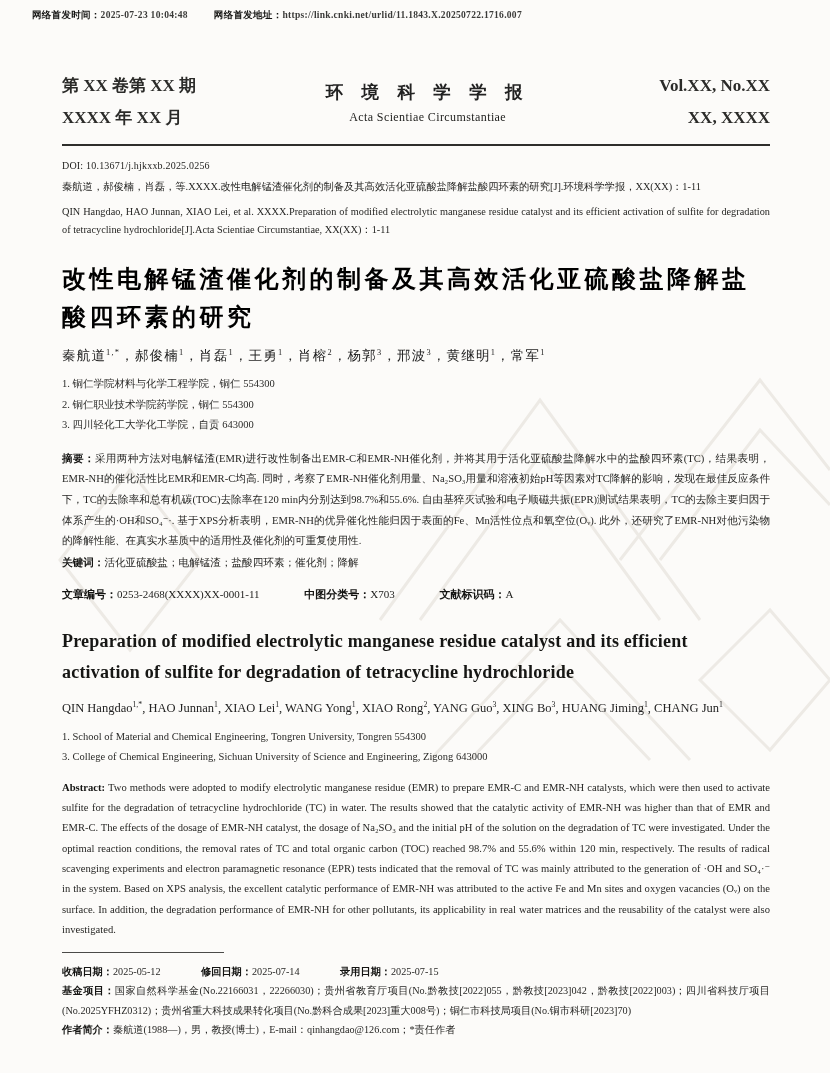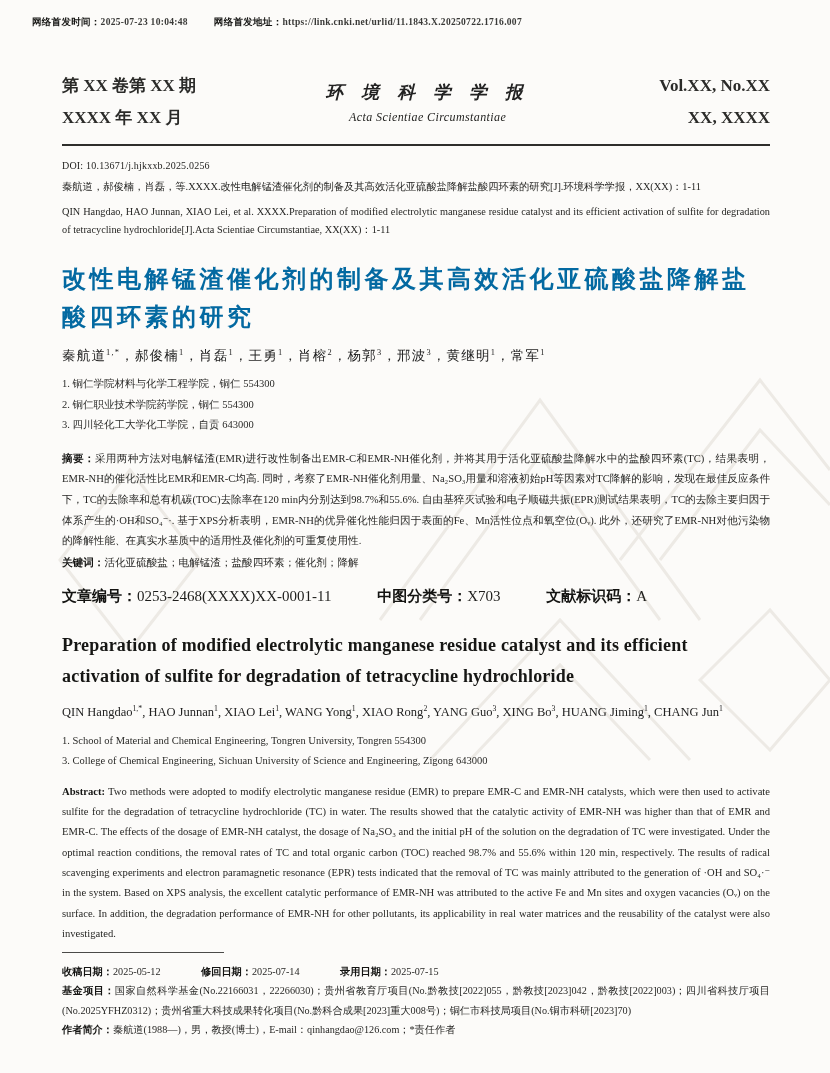--- a/index.html
+++ b/index.html
@@ -7,52 +7,52 @@
     position:relative;
     width:830px;height:1073px;
     margin:0 auto;
     background:#fcfbf9;
     color:#1d1d1b;
     font-family:"Liberation Serif","DejaVu Serif",serif;
     overflow:hidden;
   }
   .wm{position:absolute;z-index:0;pointer-events:none;}
   .meta-bar{
-    position:absolute;top:16px;left:32px;right:20px;
+    position:absolute;top:9px;left:32px;right:20px;
     font-size:9.5px;letter-spacing:.3px;color:#3a3a38;
     font-weight:bold;white-space:nowrap;z-index:2;
   }
   .meta-bar .val{font-weight:bold;}
   .meta-bar .gap{display:inline-block;width:26px;}
   .content{position:relative;z-index:1;padding:0 60px 0 62px;}
   .journal-header{
     display:flex;justify-content:space-between;align-items:center;
     margin-top:70px;
   }
   .jh-left,.jh-right{font-size:17px;line-height:1.9;color:#2b2b29;font-weight:bold;}
   .jh-right{text-align:right;}
-  .jh-center{text-align:center;font-style:italic;}
+  .jh-center{text-align:center;}
   .jh-cn{font-size:17.5px;font-weight:bold;letter-spacing:7px;color:#222;}
   .jh-en{font-size:12px;margin-top:6px;letter-spacing:.4px;}
   .header-rule{border-top:2.2px solid #2e2e2c;margin-top:9px;}
   .doi{font-size:10px;font-weight:normal;margin-top:14px;letter-spacing:.2px;}
   .cite{font-size:10.3px;line-height:1.78;margin:7px 0 0 0;text-align:justify;color:#262624;}
   .cn-title{
     font-size:24px;font-weight:bold;letter-spacing:3.5px;
-    line-height:1.6;margin:20px 0 0 0;max-width:692px;color:#0369a1;
+    line-height:1.6;margin:20px 0 0 0;max-width:692px;color:#000000;
   }
   .authors-cn{font-size:13.5px;margin-top:11px;letter-spacing:1.2px;color:#222;}
   .authors-en{font-size:12.5px;margin-top:9px;line-height:1.85;color:#222;}
   sup{font-size:.62em;vertical-align:super;line-height:0;}
   .affils{font-size:10.5px;line-height:1.95;margin-top:9px;color:#2a2a28;}
   .para{font-size:10.6px;line-height:1.95;text-align:justify;margin:0;color:#262624;}
   .abstract-cn{margin-top:13px;}
   .kw{margin-top:1px;}
   .lbl{font-weight:bold;color:#141412;}
-  .article-meta{font-size:15px;margin-top:13px;}
+  .article-meta{font-size:11px;margin-top:13px;}
   .article-meta .item{margin-right:42px;}
   .en-title{
     font-size:18px;font-weight:bold;line-height:1.72;
     margin:24px 0 0 0;color:#161614;letter-spacing:.2px;
   }
   .en-affils{font-size:10.5px;line-height:1.9;margin-top:7px;color:#2a2a28;}
   .abstract-en{margin-top:11px;line-height:1.92;}
   .footnote{
     position:absolute;left:62px;right:60px;top:952px;z-index:1;
     font-size:10.2px;color:#262624;

